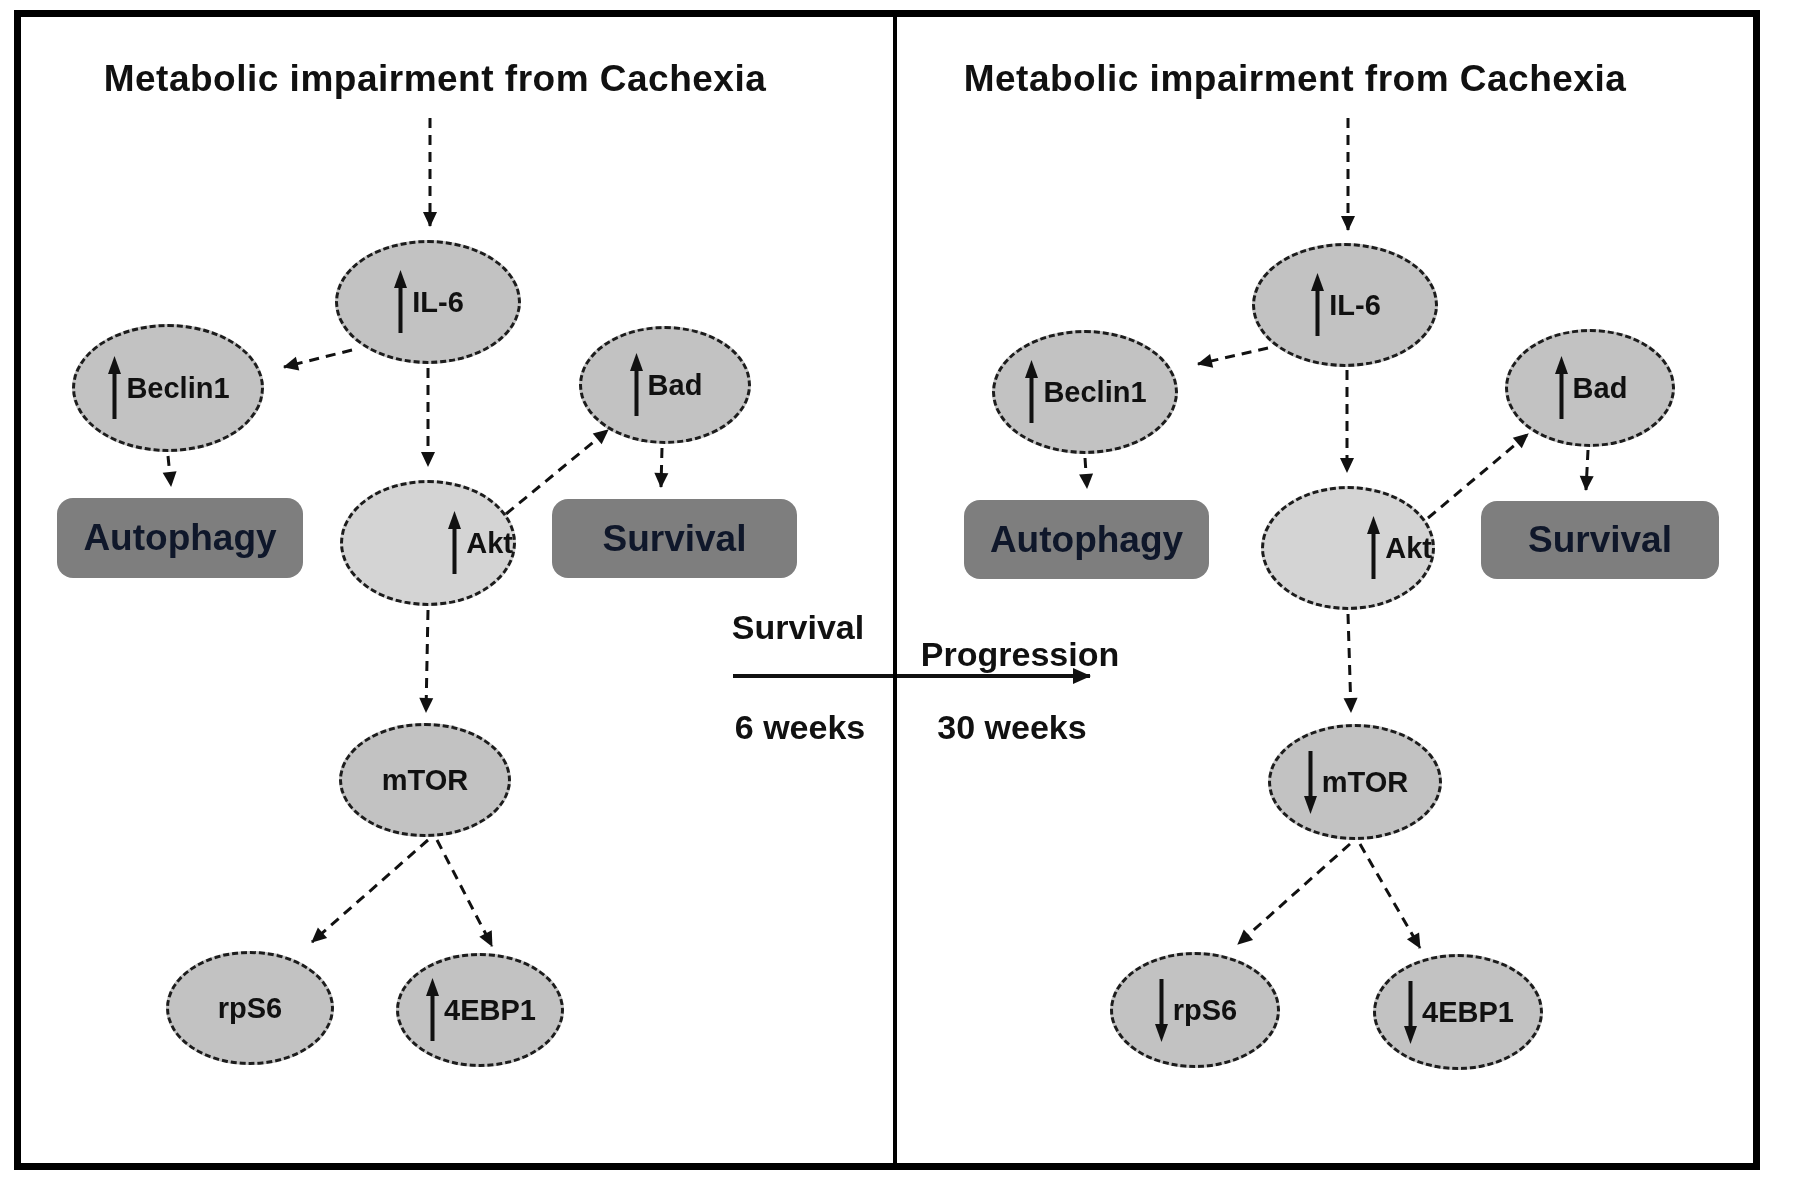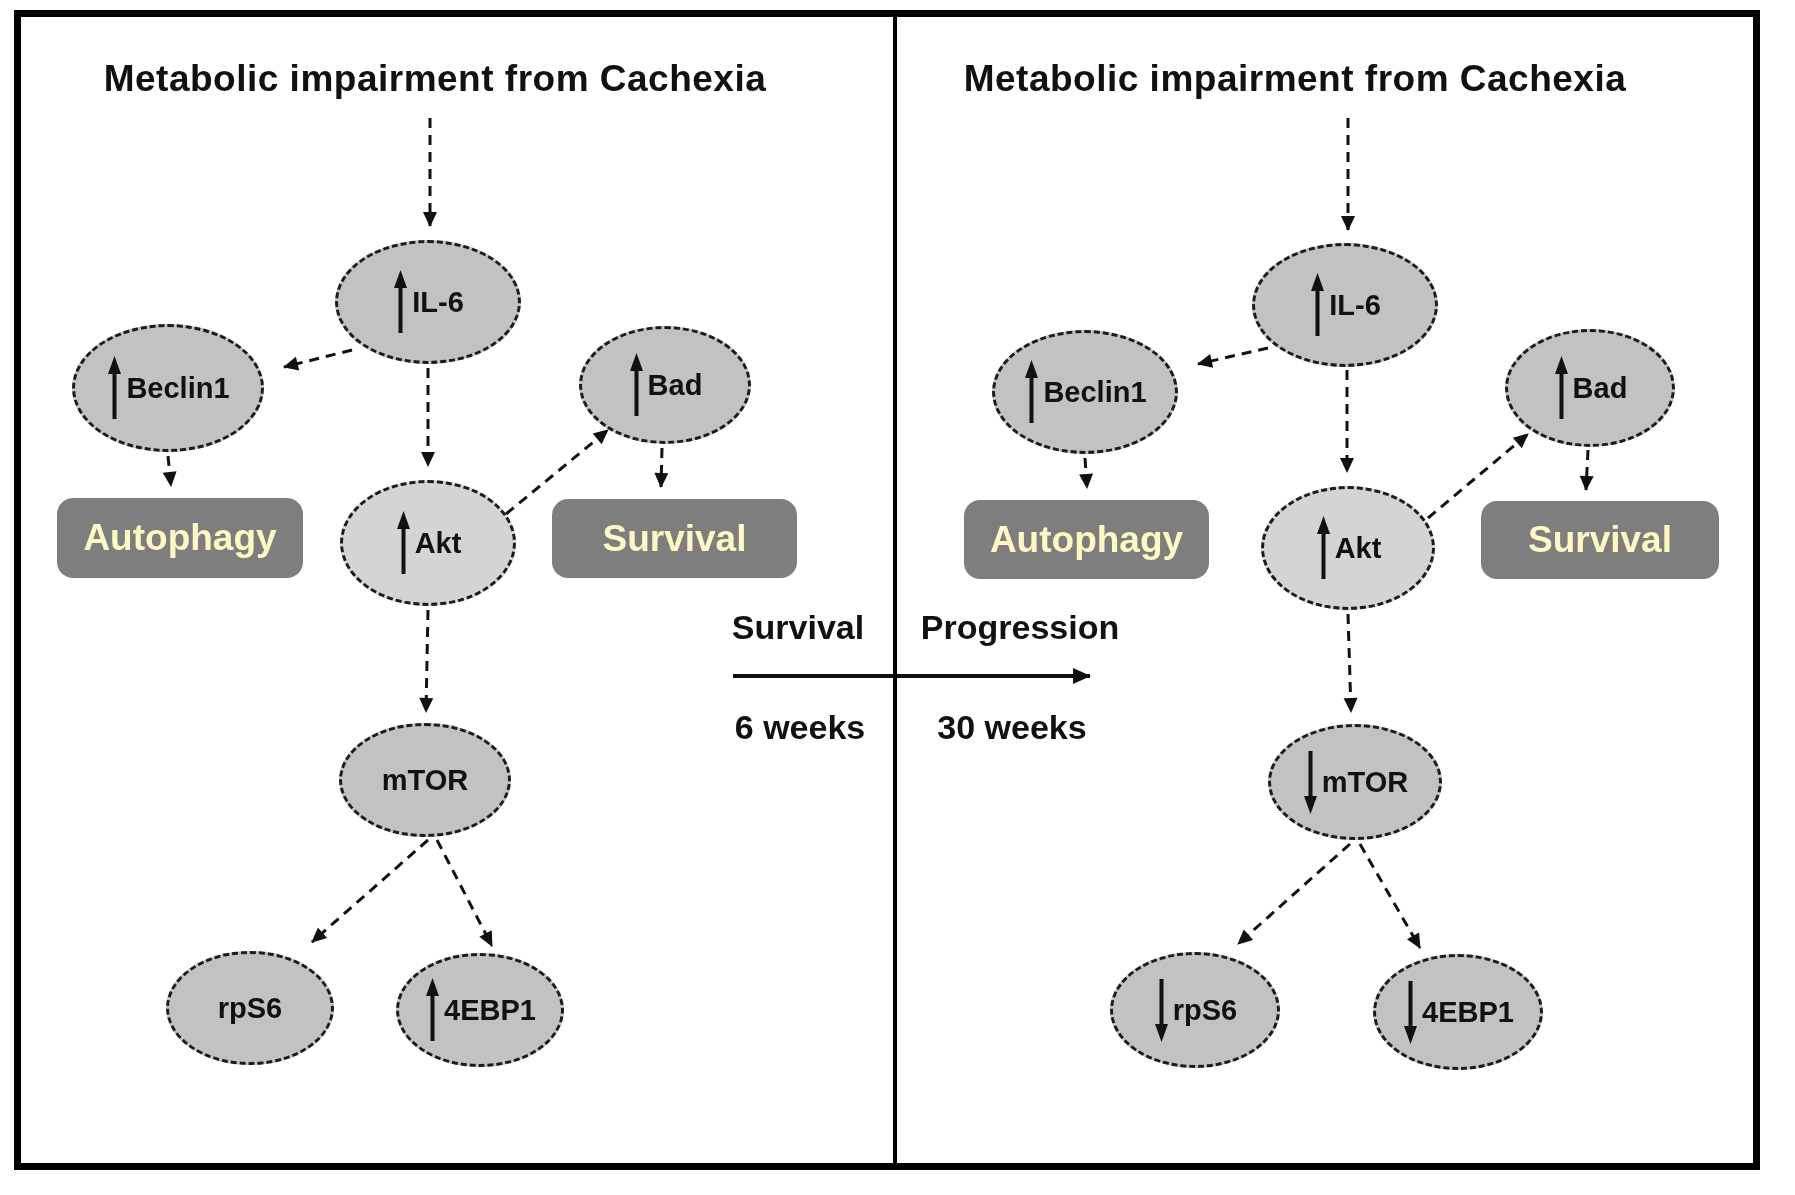--- a/index.html
+++ b/index.html
@@ -17,27 +17,27 @@
     font-size:37px;font-weight:600;letter-spacing:0.5px;white-space:nowrap;
   }
   .mid-label{
     position:absolute;transform:translateX(-50%);
     font-size:34px;font-weight:600;white-space:nowrap;
   }
   .ellipse{
     position:absolute;display:flex;align-items:center;justify-content:center;gap:3px;
     background:#c2c2c2;border:3px dashed #1c1c1c;border-radius:50%;box-sizing:border-box;
   }
-  .ellipse.light{background:#d4d4d4;}
+  .ellipse.light{background:#d4d4d4;justify-content:flex-end;}
   .ellipse .nlabel{font-size:29px;font-weight:600;color:#111;white-space:nowrap;}
   .box{
     position:absolute;display:flex;align-items:center;justify-content:center;
     background:#7e7e7e;border-radius:16px;box-sizing:border-box;
   }
-  .box .nlabel{font-size:37px;font-weight:700;color:#fef9c3;white-space:nowrap;}
+  .box .nlabel{font-size:37px;font-weight:700;color:#0f172a;white-space:nowrap;}
   .trend{display:inline-flex;align-items:center;}
   .trend[data-dir="down"] svg{transform:rotate(180deg);}
   .connectors{position:absolute;left:0;top:0;width:1795px;height:1195px;pointer-events:none;}
   .dash{stroke:#111;stroke-width:3;fill:none;stroke-dasharray:10 7;}
   .solid{stroke:#111;stroke-width:4;fill:none;}
 </style>
 </head>
 <body>
 
 <div class="canvas">
@@ -75,21 +75,21 @@
     <line class="solid" x1="733" y1="676" x2="1090" y2="676" marker-end="url(#ah-big)"></line>
   </svg>
 
   <div class="frame"></div>
   <div class="divider"></div>
 
   <div class="title" style="left:435px;">Metabolic impairment from Cachexia</div>
   <div class="title" style="left:1295px;">Metabolic impairment from Cachexia</div>
 
   <div class="mid-label" style="left:798px;top:608px;">Survival</div>
-  <div class="mid-label" style="left:1020px;top:608px;">Progression</div>
+  <div class="mid-label" style="left:1020px;top:635px;">Progression</div>
   <div class="mid-label" style="left:800px;top:708px;">6 weeks</div>
   <div class="mid-label" style="left:1012px;top:708px;">30 weeks</div>
 
   <div class="ellipse" style="left:335px;top:240px;width:186px;height:124px;">
     <span class="trend" data-dir="up">
         <svg width="17" height="66" viewBox="0 0 17 66">
           <line x1="8.5" y1="64" x2="8.5" y2="12" stroke="#111" stroke-width="4"></line>
           <path d="M8.5,1 L2,19 L15,19 Z" fill="#111"></path>
         </svg>
       </span>

